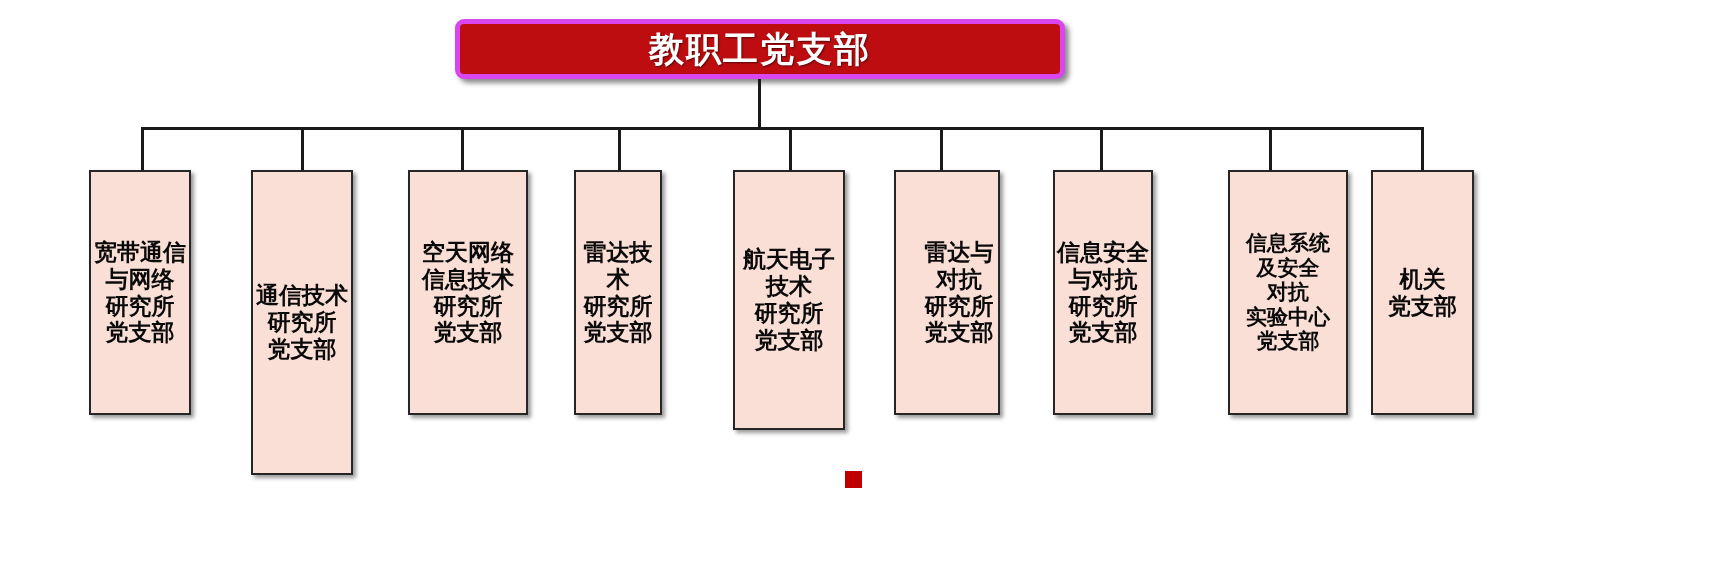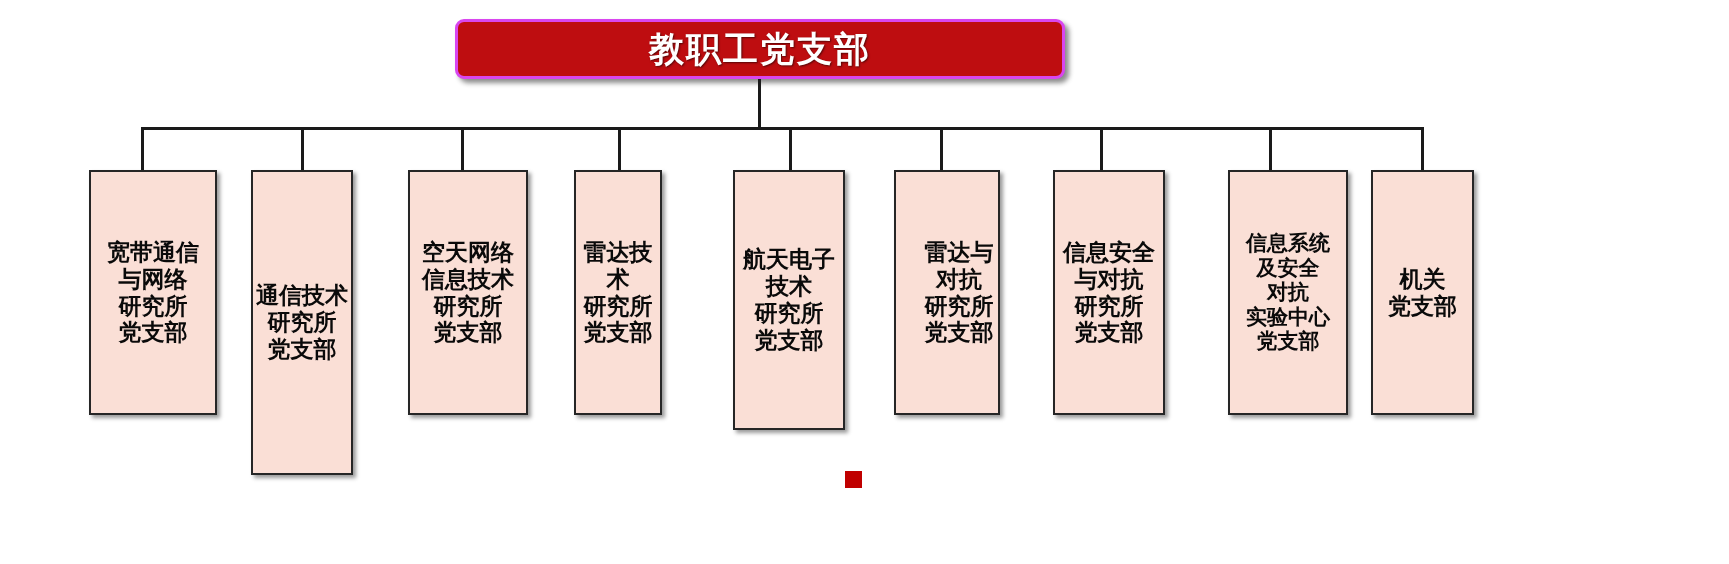--- a/index.html
+++ b/index.html
@@ -23,21 +23,21 @@
   }
 
   
   .root-node {
     position: absolute;
     left: 455px;
     top: 19px;
     width: 610px;
     height: 60px;
     background: #BE0D10;
-    border: 3px solid #d946ef;
+    border: 5px solid #d946ef;
     border-radius: 9px;
     box-shadow: 4px 4px 5px rgba(0,0,0,0.45);
     display: flex;
     align-items: center;
     justify-content: center;
     box-sizing: border-box;
   }
   .root-label {
     color: #ffffff;
     font-size: 35px;
@@ -138,21 +138,21 @@
   <div class="line v-drop" style="left:141px;"></div>
   <div class="line v-drop" style="left:301px;"></div>
   <div class="line v-drop" style="left:461px;"></div>
   <div class="line v-drop" style="left:618px;"></div>
   <div class="line v-drop" style="left:789px;"></div>
   <div class="line v-drop" style="left:940px;"></div>
   <div class="line v-drop" style="left:1100px;"></div>
   <div class="line v-drop" style="left:1269px;"></div>
   <div class="line v-drop" style="left:1421px;"></div>
 
-  <div class="leaf" style="left:89px;  width:128px; height:245px;">
+  <div class="leaf" style="left:89px;  width:102px; height:245px;">
     <span class="leaf-label">宽带通信
 与网络
 研究所
 党支部</span>
   </div>
 
   <div class="leaf" style="left:251px; width:102px; height:305px;">
     <span class="leaf-label">通信技术
 研究所
 党支部</span>
@@ -178,21 +178,21 @@
 党支部</span>
   </div>
 
   <div class="leaf" style="left:894px; width:106px; height:245px;padding-left:24px;">
     <span class="leaf-label">雷达与
 对抗
 研究所
 党支部</span>
   </div>
 
-  <div class="leaf" style="left:1053px; width:112px; height:245px;">
+  <div class="leaf" style="left:1053px; width:100px; height:245px;">
     <span class="leaf-label">信息安全
 与对抗
 研究所
 党支部</span>
   </div>
 
   <div class="leaf" style="left:1228px; width:120px; height:245px;">
     <span class="leaf-label small">信息系统
 及安全
 对抗

